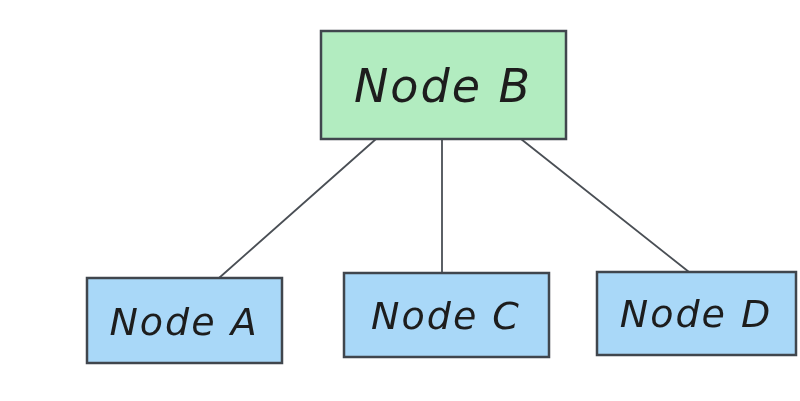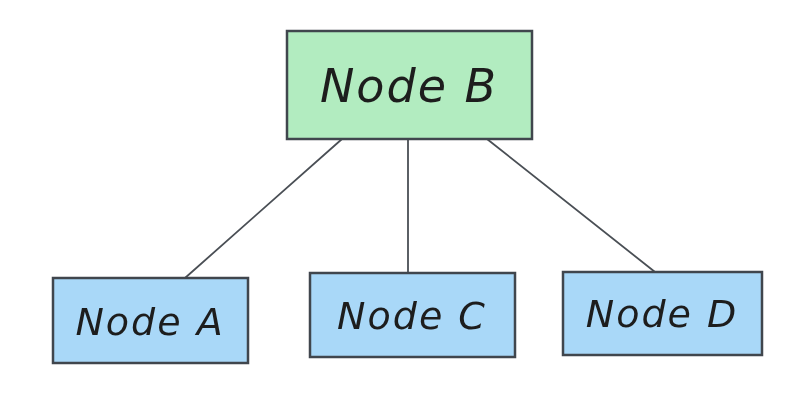--- a/index.html
+++ b/index.html
@@ -8,20 +8,21 @@
     width: 800px;
     height: 401px;
     background: #ffffff;
     overflow: hidden;
     font-family: "DejaVu Sans", sans-serif;
   }
   .canvas-wrap {
     position: relative;
     width: 656px;
     height: 401px;
+    padding-left: 34px;
   }
   svg.diagram {
     display: block;
     width: 800px;
     height: 401px;
   }
   rect.node-box {
     stroke: #40464d;
     stroke-width: 2.5;
   }

